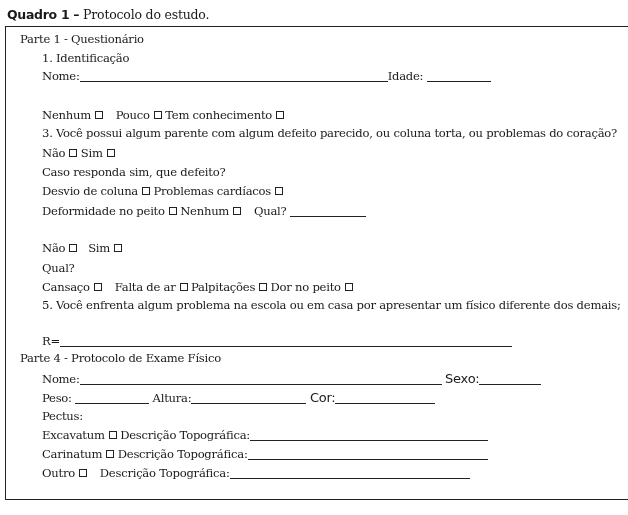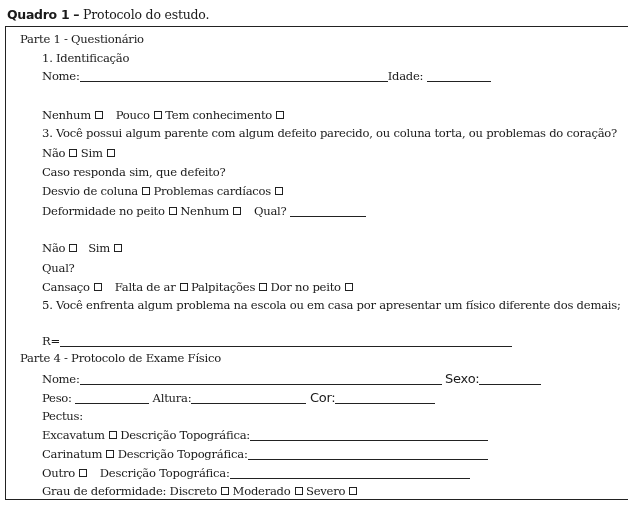--- a/index.html
+++ b/index.html
@@ -169,20 +169,14 @@
     <span>Carinatum</span><span class="cb"></span>
     <span>Descrição Topográfica:</span><span class="blank" style="width:240px"></span>
   </div>
 
   <div class="line l1" style="top:437px">
     <span>Outro</span><span class="cb"></span>
     <span class="gap" style="width:6px"></span>
     <span>Descrição Topográfica:</span><span class="blank" style="width:240px"></span>
   </div>
 
-  <div class="line l1" style="top:455px">
-    <span>Grau de deformidade:</span>
-    <span>Discreto</span><span class="cb"></span>
-    <span>Moderado</span><span class="cb"></span>
-    <span>Severo</span><span class="cb"></span>
-  </div>
 
 </div>
 
 </body></html>

